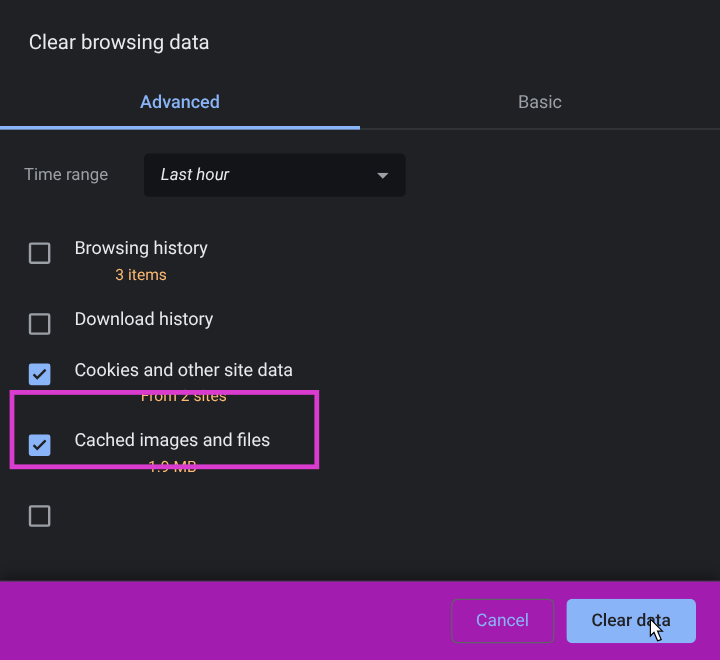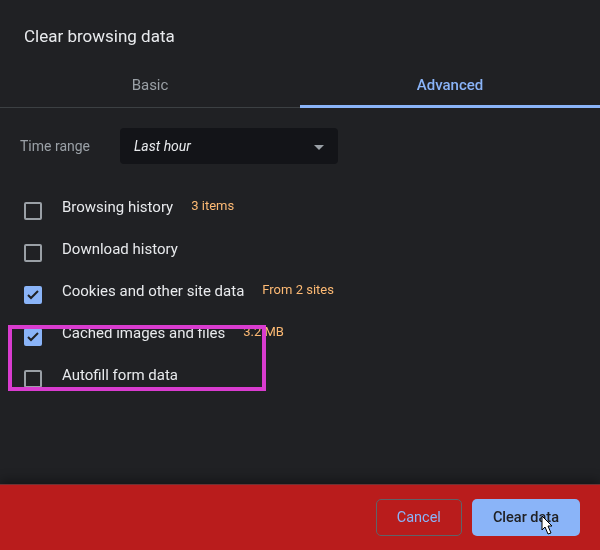--- a/index.html
+++ b/index.html
@@ -116,22 +116,22 @@
     border-color: #8ab4f8;
   }
   .checkbox.checked svg {
     display: block;
   }
   .checkbox svg {
     display: none;
   }
   .opt-text {
     display: flex;
-    flex-direction: row;
-    gap: 18px;
+    flex-direction: column;
+    gap: 6px;
     text-align: center;
   }
   .opt-title {
     font-size: 15px;
     color: #e8eaed;
   }
   .opt-sub {
     font-size: 13px;
     color: #fdba74;
   }
@@ -140,21 +140,21 @@
     border: 4px solid #d93ccf;
     left: 8px;
     top: 325px;
     width: 258px;
     height: 66px;
     box-sizing: border-box;
     pointer-events: none;
   }
   .footer {
     border-top: 1px solid rgba(60,64,67,0.6);
-    background: #b91c1c;
+    background: #a21caf;
     padding: 14px 20px;
     display: flex;
     justify-content: flex-end;
     gap: 10px;
     box-shadow: 0 -4px 10px rgba(0,0,0,0.35);
   }
   .btn {
     font-size: 14.5px;
     padding: 9px 20px;
     border-radius: 5px;
@@ -179,22 +179,22 @@
   }
 </style>
 </head>
 <body>
 
 <div class="dialog">
 
   <div class="title">Clear browsing data</div>
 
   <div class="tabs">
+    <div class="tab active">Advanced</div>
     <div class="tab">Basic</div>
-    <div class="tab active">Advanced</div>
   </div>
 
   <div class="body">
 
     <div class="row-timerange">
       <span class="timerange-label">Time range</span>
       <div class="select">
         <span>Last hour</span>
         <span class="caret">
           <svg width="10" height="6" viewBox="0 0 10 6">
@@ -238,31 +238,28 @@
       </div>
 
       <div class="opt">
         <div class="checkbox checked">
           <svg width="12" height="10" viewBox="0 0 12 10">
               <path d="M1 5 L4 8 L11 1" stroke="#202124" stroke-width="2" fill="none"></path>
             </svg>
         </div>
         <div class="opt-text">
           <span class="opt-title">Cached images and files</span>
-          <span class="opt-sub">3.2 MB</span>
+          <span class="opt-sub">1.9 MB</span>
         </div>
       </div>
 
 
       <div class="opt" style="padding-bottom:0;">
         <div class="checkbox">
           
-        </div>
-        <div class="opt-text">
-          <span class="opt-title">Autofill form data</span>
         </div>
       </div>
 
     </div>
   </div>
 
   <div class="footer">
     <div class="btn secondary">Cancel</div>
     <div class="btn primary">Clear data</div>
   </div>

